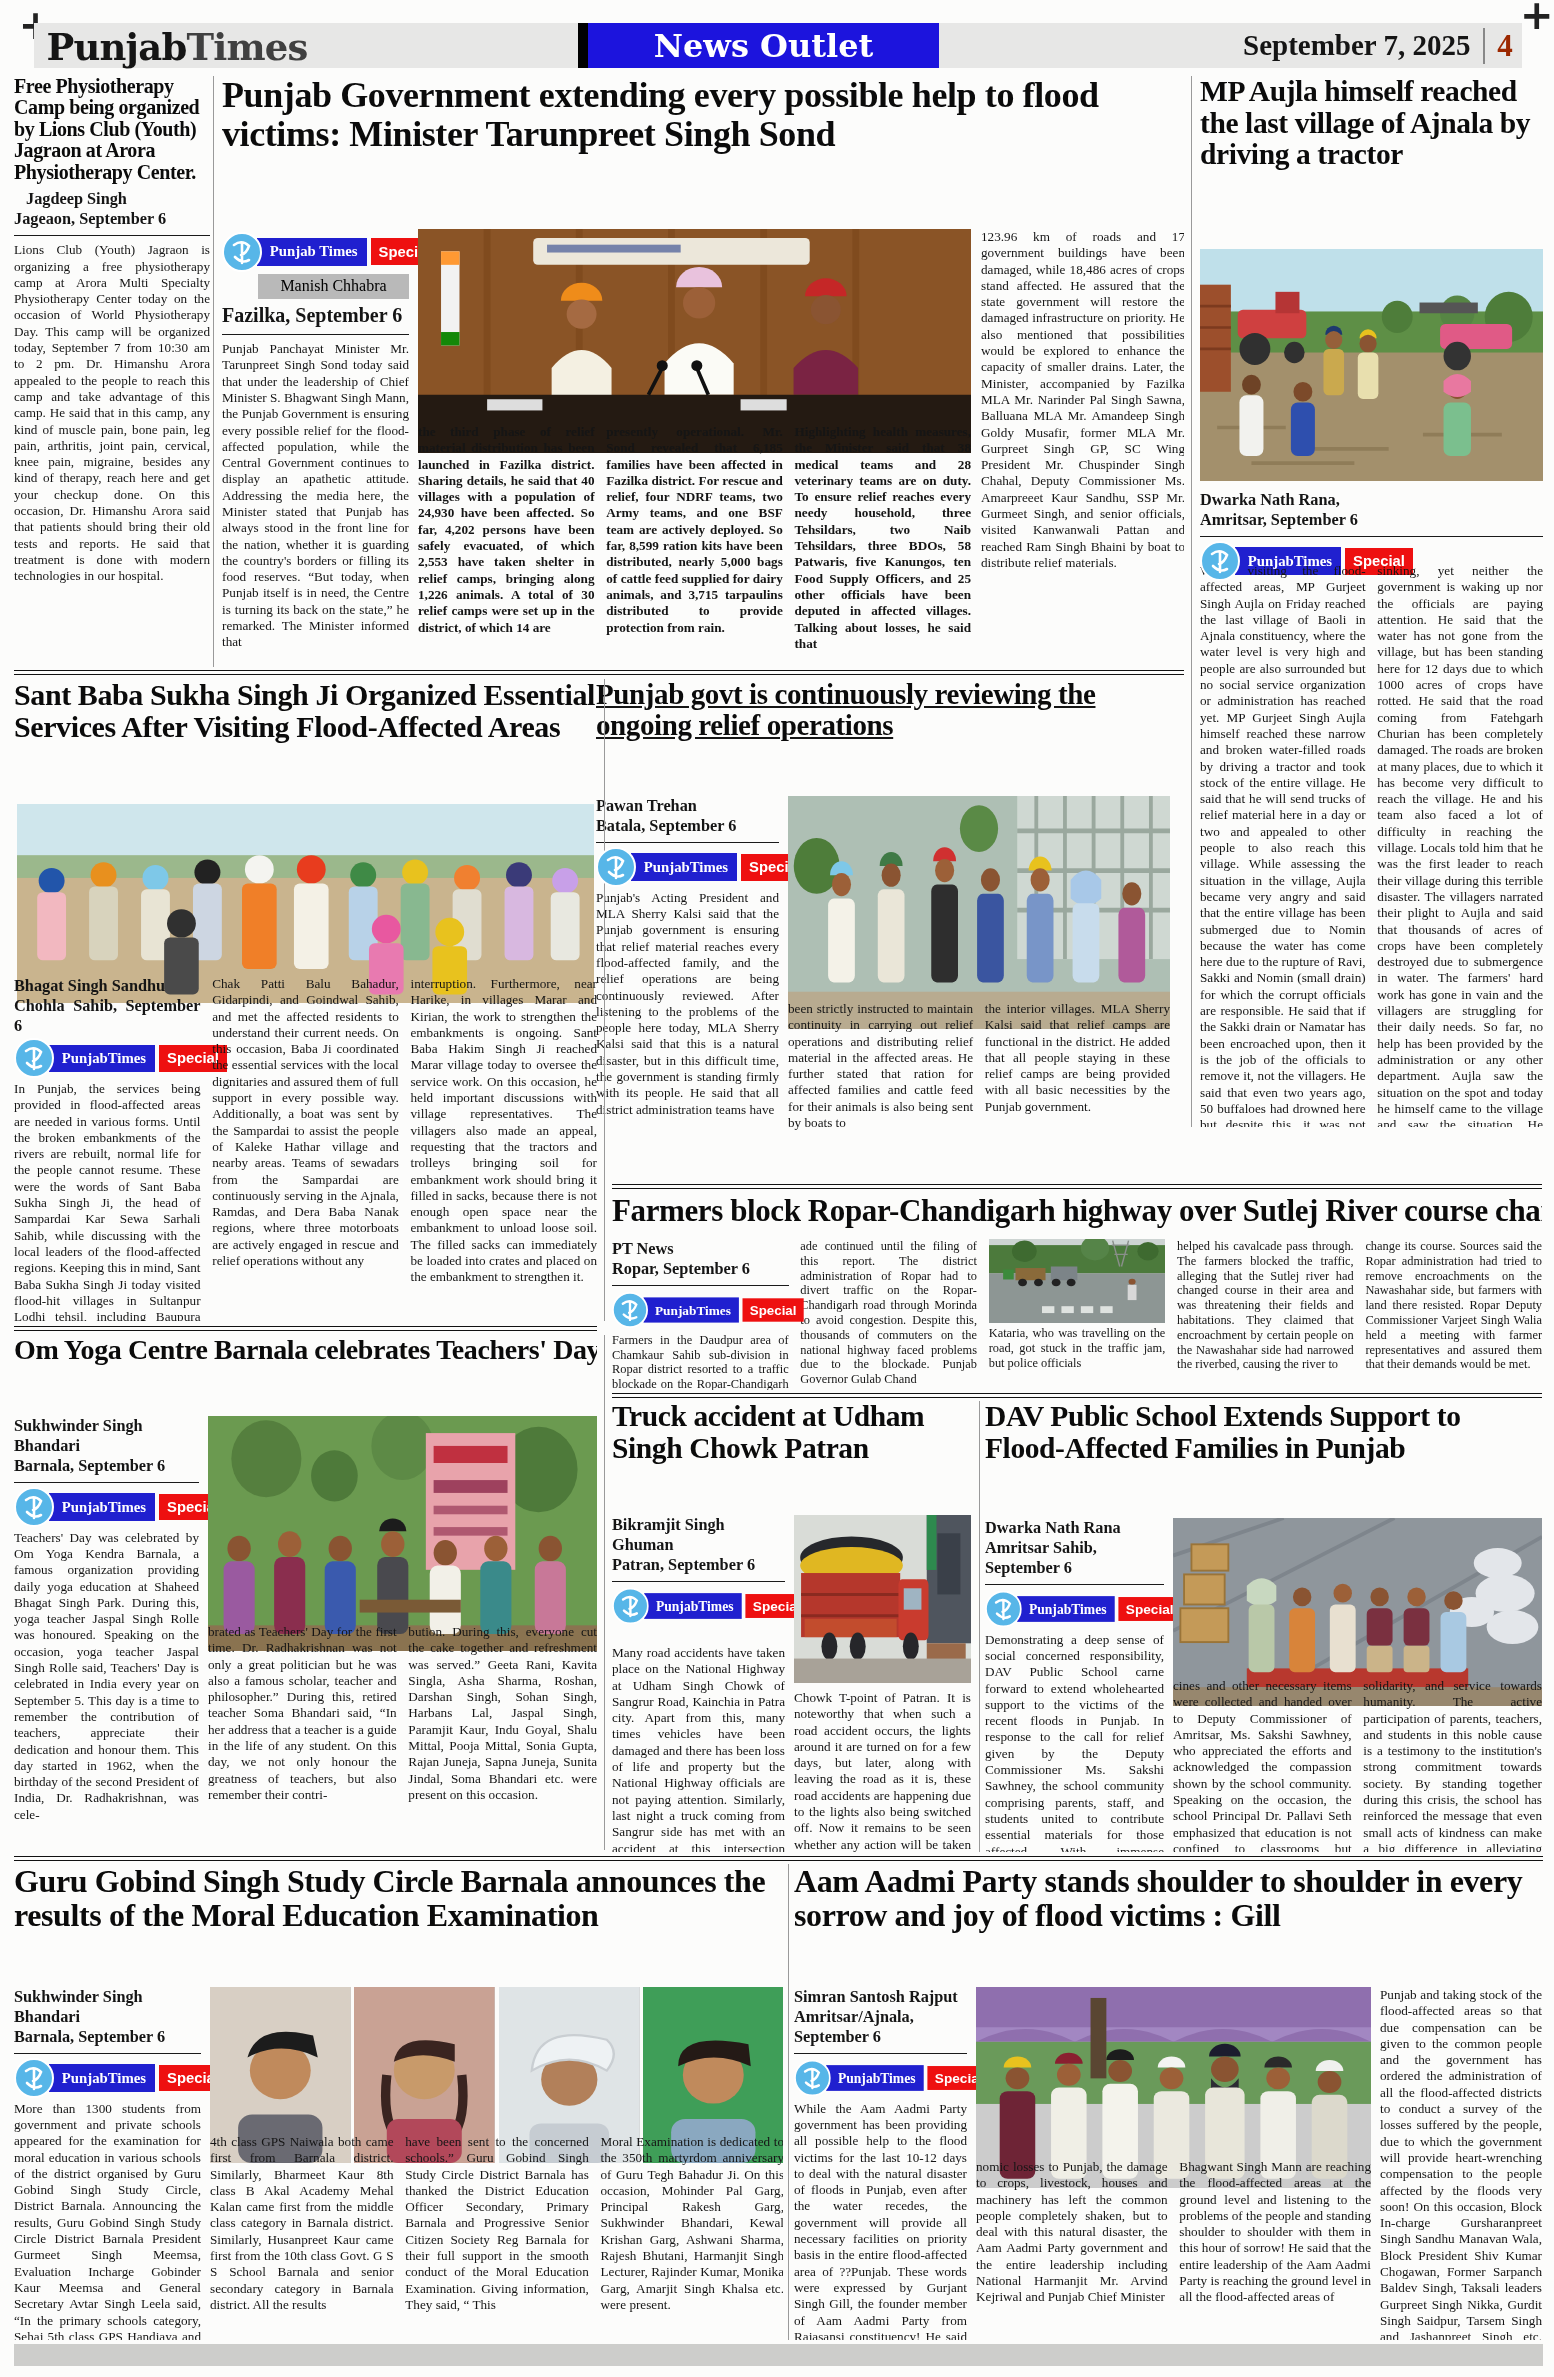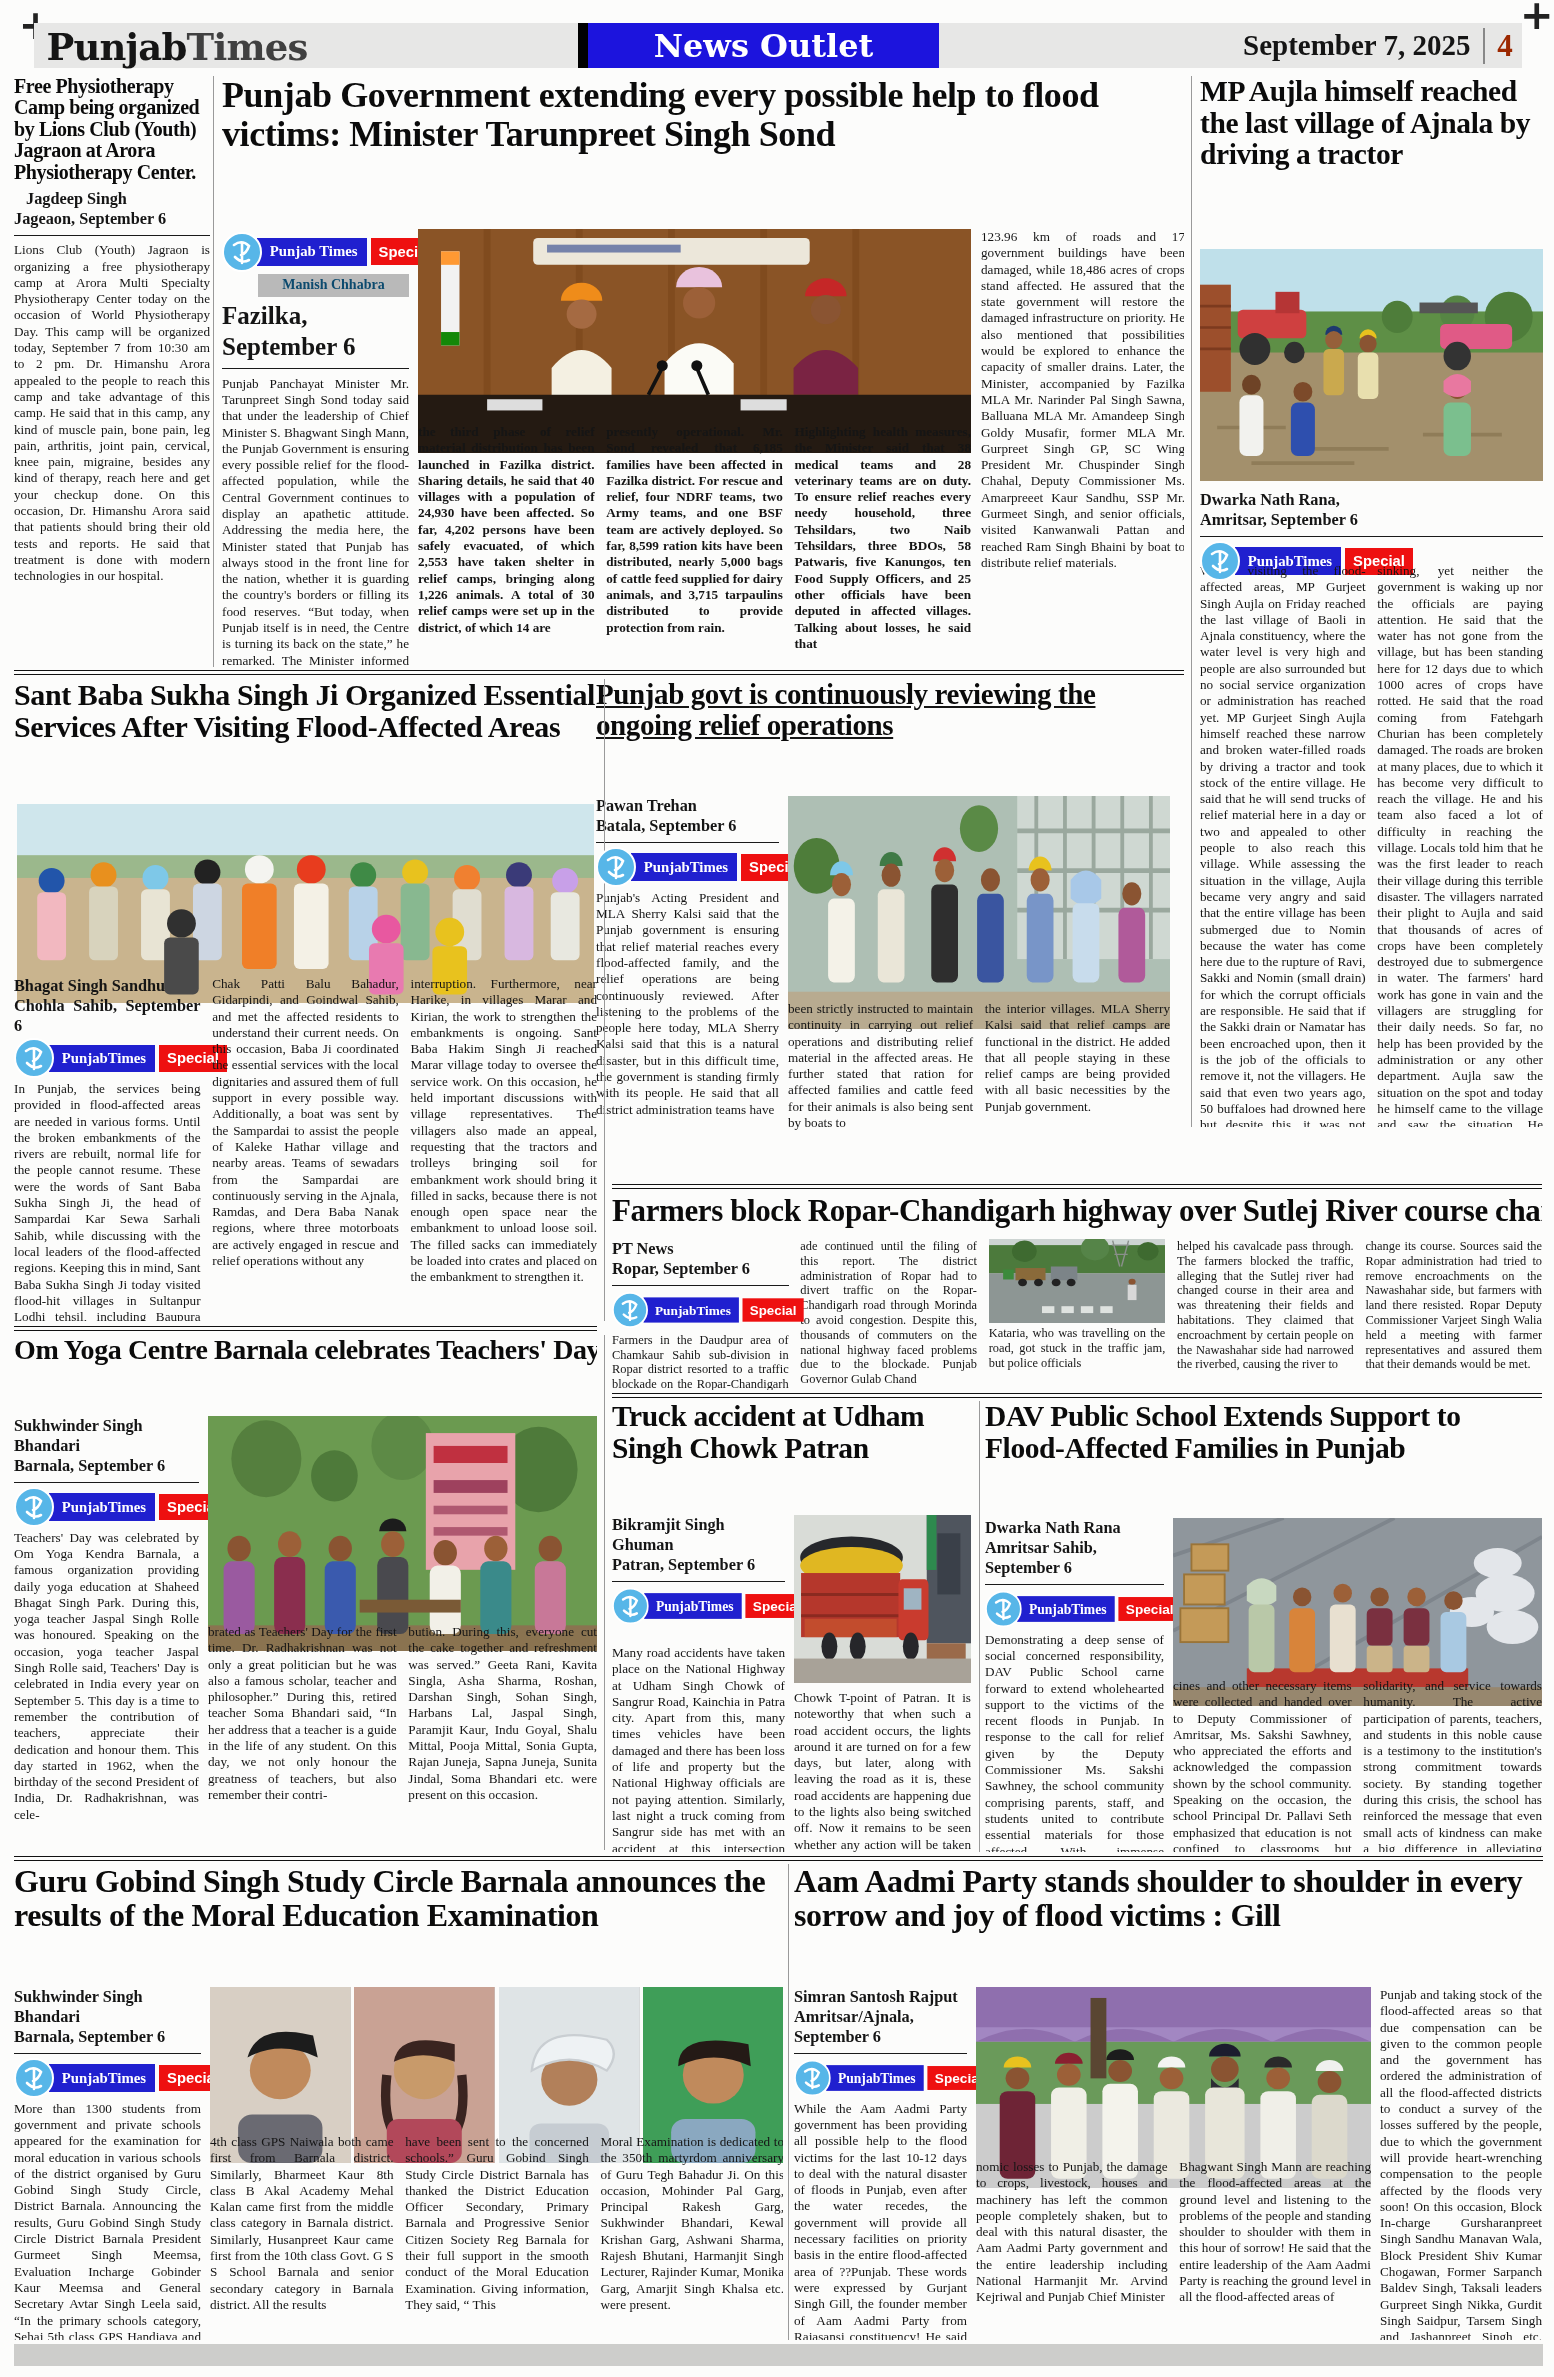--- a/index.html
+++ b/index.html
@@ -25,21 +25,21 @@
   .colrow{display:flex;gap:11.7px;position:absolute;}
   .colrow .col{flex:1;min-width:0;}
   .abs{position:absolute;margin-top:36px;}
   .photo{display:block;width:100%;height:100%;background:#ccc;}
   
   .badge{display:flex;align-items:center;margin:4.7px 0;height:36px;}
   .logo{width:40px;height:40px;flex:0 0 40px;z-index:2;margin-right:-4.7px;}
   .ptbox{background:#2020cf;color:#fff;font-weight:bold;font-size:14.8px;padding:5.4px 9.3px 5.4px 12.4px;white-space:nowrap;}
   .spbox{background:#ee1010;color:#fff;font-weight:bold;font-size:14.8px;font-family:"Liberation Sans",sans-serif;
          padding:5.4px 7.8px;margin-left:3.9px;white-space:nowrap;}
-  .graybar{background:#b9b9b9;color:#0c4a6e;font-weight:bold;font-size:14px;text-align:center;
+  .graybar{background:#b9b9b9;color:#000000;font-weight:normal;font-size:16px;text-align:center;
            padding:3.1px 4.7px;margin:1.6px 0 4.7px 36px;}
   
   .vrule{position:absolute;width:0;border-left:1.2px solid #9a9a9a;}
   .hdouble{position:absolute;height:3.1px;border-top:1.9px solid #111;border-bottom:1.2px solid #111;}
   .footerband{position:absolute;left:14px;top:2344px;width:1529px;height:22px;background:#cdcdcb;}
 </style>
 </head>
 <body>
 
 <div class="page">
@@ -71,21 +71,21 @@
         <span class="logo">
           <svg viewBox="0 0 40 40">
               <circle cx="20" cy="20" r="19" fill="#57b6e8" stroke="#fff" stroke-width="2"></circle>
               <path d="M12 13 q8 -6 15 1 q-3 8 -8 9 M20 11 v20 M13 25 q7 7 14 3" stroke="#fff" stroke-width="2.6" fill="none" stroke-linecap="round"></path>
             </svg>
         </span>
         <span class="ptbox">Punjab Times</span>
         <span class="spbox">Special</span>
       </div>
       <div class="graybar">Manish Chhabra</div>
-      <div class="by" style="font-size:25px;">Fazilka, September 6</div>
+      <div class="by" style="font-size:20px;">Fazilka, September 6</div>
       <hr class="rule">
       <div class="body">Punjab Panchayat Minister Mr. Tarunpreet Singh Sond today said that under the leadership of Chief Minister S. Bhagwant Singh Mann, the Punjab Government is ensuring every possible relief for the flood-affected population, while the Central Government continues to display an apathetic attitude. Addressing the media here, the Minister stated that Punjab has always stood in the front line for the nation, whether it is guarding the country's borders or filling its food reserves. “But today, when Punjab itself is in need, the Centre is turning its back on the state,” he remarked. The Minister informed that</div>
     </div>
     <div class="abs" style="left:196px;top:117px;width:553px;height:224px;">
       <svg class="photo" viewBox="0 0 240 100" preserveAspectRatio="none">
         <rect width="240" height="100" fill="#8a5426"></rect>
         <path d="M30 0 V100 M70 0 V100 M110 0 V100 M150 0 V100 M190 0 V100" stroke="#774418" stroke-width="3" opacity=".5"></path>
         <rect x="50" y="4" width="120" height="12" rx="2" fill="#ece7da"></rect>
           <rect x="56" y="7" width="58" height="3.5" fill="#27408b" opacity=".6"></rect>
         <rect x="10" y="10" width="8" height="42" fill="#f2f2f2"></rect>

